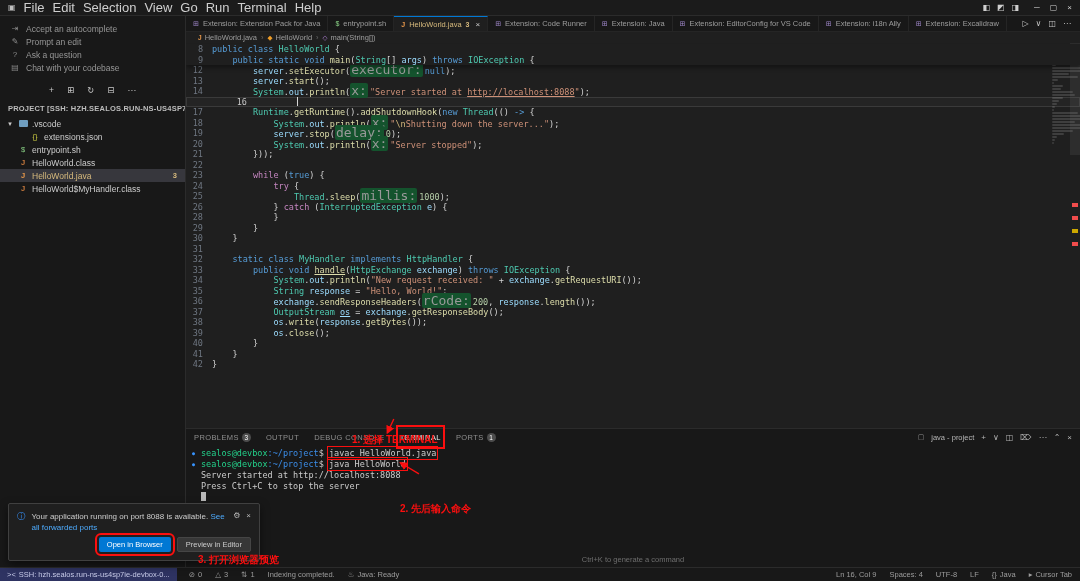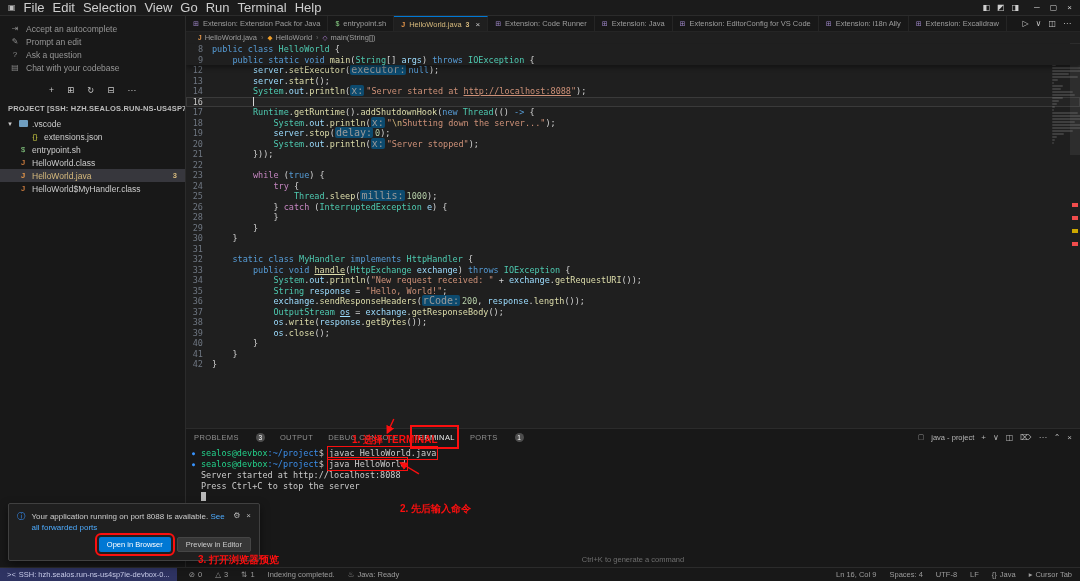--- a/index.html
+++ b/index.html
@@ -47,40 +47,40 @@
   .editor-actions{display:flex;align-items:center;gap:7px;padding:0 9px;color:#c5c5c5;font-size:8px;flex:none;}
   .breadcrumb{height:11px;background:#1f1f1f;display:flex;align-items:center;gap:4px;padding-left:12px;font-size:7.5px;color:#9d9d9d;}
   .bc-item{display:flex;align-items:center;gap:3px;}
   .bc-ico{font-size:6.5px;}
   .bc-j{color:#e8984a;font-weight:bold;}.bc-c{color:#ee9d28;}.bc-m{color:#b180d7;}
   .bc-sep{color:#6a6a6a;}
   .editor{flex:1;position:relative;overflow:hidden;padding-top:1px;}
   .sticky{position:relative;z-index:2;background:#1f1f1f;box-shadow:0 3px 4px rgba(0,0,0,.35);}
   .cl{display:flex;height:10.5px;line-height:10.5px;font-family:"DejaVu Sans Mono","Liberation Mono",monospace;font-size:8.5px;}
   .ln{width:26px;flex:none;text-align:right;padding-right:9px;color:#6e7681;}
-  .cl.cur{background:#242424;box-shadow:inset 0 0 0 1px #3a3a3a;}
+  .cl.cur{background:#242424;box-shadow:inset 0 0 0 1px #3a3a3a;padding-left:44px;}
   .cl.cur .ln{color:#c6c6c6;}
   .ct{white-space:pre;}
   .caret{display:inline-block;width:1px;height:9px;background:#d7d7d7;vertical-align:-1px;}
   .tk-kw{color:#569cd6;}.tk-ctl{color:#c586c0;}.tk-typ{color:#4ec9b0;}
   .tk-fn{color:#dcdcaa;}.tk-fnu{color:#dcdcaa;text-decoration:underline;}
   .tk-str{color:#ce9178;}.tk-lnk{color:#ce9178;text-decoration:underline;}
   .tk-esc{color:#d7ba7d;}.tk-num{color:#b5cea8;}
   .tk-var{color:#9cdcfe;}.tk-varu{color:#9cdcfe;text-decoration:underline;}
   .tk-pln{color:#d4d4d4;}
-  .tk-hint{color:#999;background:#0c4a6e;border-radius:2px;padding:0 1px;margin-right:2px;font-size:10px;}
+  .tk-hint{color:#999;background:#14532d;border-radius:2px;padding:0 1px;margin-right:2px;font-size:13px;}
   .minimap{position:absolute;top:3px;right:13px;width:15px;display:flex;flex-direction:column;gap:1px;}
   .mm-bar{height:2px;background:rgba(205,205,205,.18);border-radius:1px;}
   .scroll-slider{position:absolute;top:0;right:0;width:10px;height:112px;background:rgba(121,121,121,.16);}
   .rm{position:absolute;right:2px;width:6px;height:4px;}
   
   .panel{height:139px;flex:none;background:#181818;border-top:1px solid #2b2b2b;position:relative;}
   .panel-header{height:16px;display:flex;align-items:center;justify-content:space-between;padding:0 8px;overflow:visible;}
   .ptabs{display:flex;gap:15px;align-items:center;height:100%;}
-  .ptab{display:flex;align-items:center;gap:17px;font-size:7.5px;letter-spacing:.4px;color:#8f8f8f;height:100%;}
+  .ptab{display:flex;align-items:center;gap:3px;font-size:7.5px;letter-spacing:.4px;color:#8f8f8f;height:100%;}
   .ptab.active{color:#e7e7e7;}
   .pbadge{background:#4d4d4d;color:#fff;border-radius:6px;min-width:9px;text-align:center;padding:0 2px;font-size:6.5px;height:9px;line-height:9px;letter-spacing:0;}
   .panel-right{display:flex;align-items:center;gap:7px;color:#b6b6b6;}
   .pt-ico{font-size:7px;color:#8f8f8f;}
   .pt-name{font-size:7.5px;}
   .ph-ico{font-size:8px;}
   .terminal{padding:3px 0 0 6px;font-family:"DejaVu Sans Mono","Liberation Mono",monospace;font-size:8.5px;}
   .tl{display:flex;height:11px;line-height:11px;}
   .tdot{width:9px;flex:none;color:#3794ff;font-size:5px;line-height:11px;}
   .tct{white-space:pre;}

